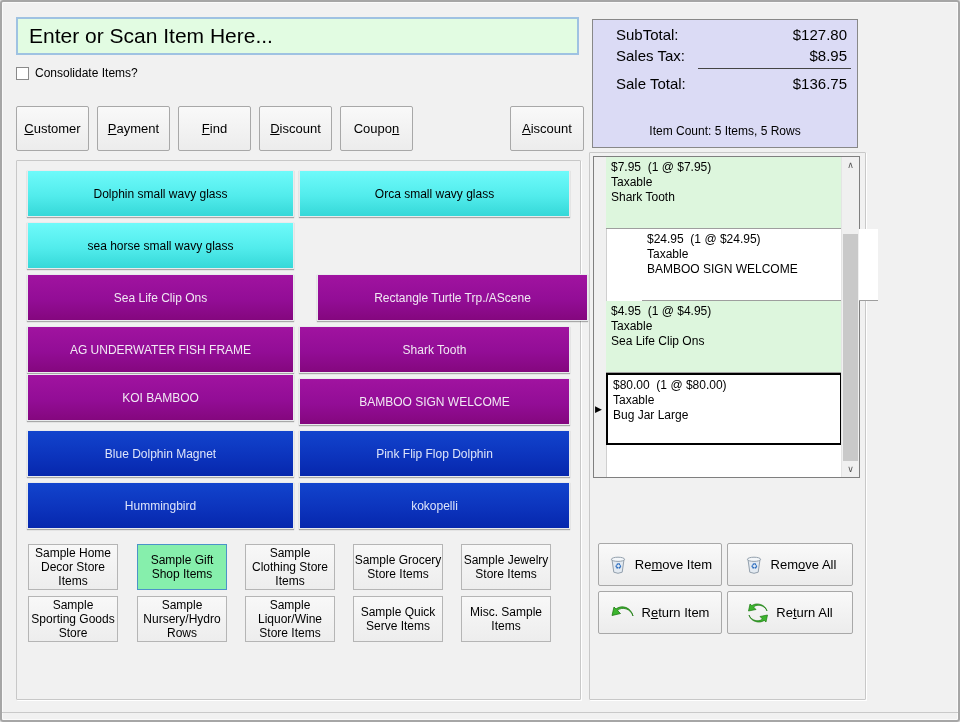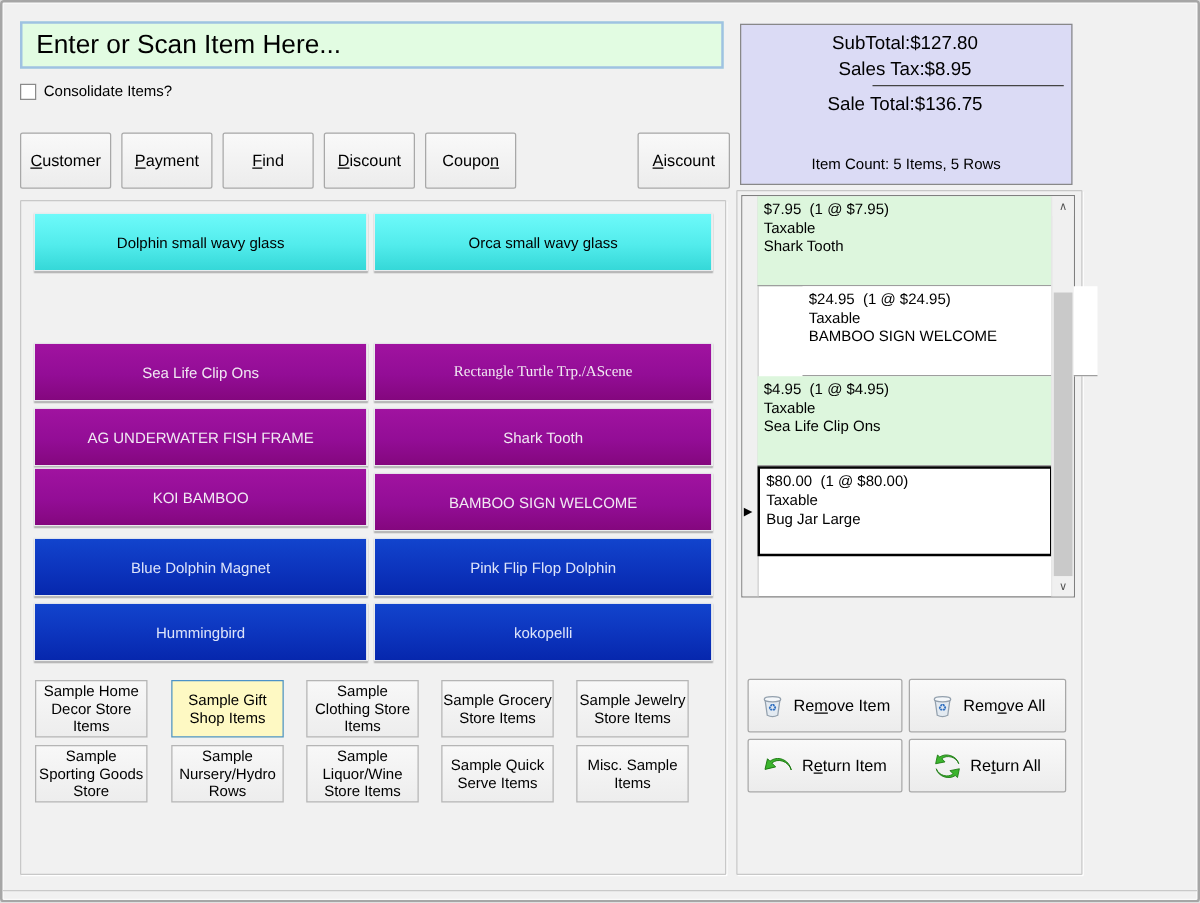--- a/index.html
+++ b/index.html
@@ -42,25 +42,25 @@
   .gbtn.cyan{background:linear-gradient(180deg,#6efafa 0%,#52ecec 55%,#35d8d8 100%);color:#000;}
   .gbtn.purple{background:linear-gradient(180deg,#a013a0 0%,#930d96 55%,#84077e 100%);color:#f1e9f3;}
   .gbtn.blue{background:linear-gradient(180deg,#1244cd 0%,#0c34bd 55%,#0627ad 100%);color:#dde4fa;}
 
   
   .cat{
     background:linear-gradient(180deg,#f8f8f8,#ededed);border:1px solid #b5b5b5;
     font-size:12px;line-height:14px;display:flex;align-items:center;justify-content:center;
     text-align:center;padding:0;cursor:default;
   }
-  .cat.selected{background:#fef9c3;border:1px solid #4c93c8;}
+  .cat.selected{background:#86efac;border:1px solid #4c93c8;}
 
   
   .totals{background:#dbdbf5;border:1px solid #888888;font-size:15px;}
-  .trow{display:flex;justify-content:center;padding:1px 10px 1px 8px;line-height:19px;}
+  .trow{display:flex;justify-content:space-between;padding:1px 10px 1px 23px;line-height:19px;}
   .tline{height:1px;background:#444;margin:2px 6px 4px 105px;}
   .tcount{text-align:center;font-size:12px;position:absolute;left:0;right:0;bottom:9px;}
 
   
   .rlist{background:#fff;border:1px solid #7f7f7f;}
   .gutter{position:absolute;left:0;top:0;bottom:0;width:12px;background:#f0f0f0;border-right:1px solid #cfcfcf;}
   .sel-arrow{position:absolute;left:1px;font-size:9px;color:#000;}
   .rrow{position:absolute;left:12px;width:236px;height:72px;box-sizing:border-box;
         padding:3px 5px;font-size:12px;line-height:15px;border-bottom:1px solid #9e9e9e;}
   .rrow div{white-space:pre;}
@@ -104,22 +104,23 @@
     <span><span>Coupo</span><span class="ak">n</span></span>
   </button>
   <button class="abs btn" style="left:510px;top:106px;width:74px;height:45px;">
     <span><span class="ak">A</span><span>iscount</span></span>
   </button>
 
   <div class="abs groupbox" style="left:16px;top:160px;width:565px;height:540px;"></div>
 
   <button class="abs gbtn cyan" style="left:27px;top:170px;width:267px;height:47px;">Dolphin small wavy glass</button>
   <button class="abs gbtn cyan" style="left:299px;top:170px;width:271px;height:47px;">Orca small wavy glass</button>
+  <button class="abs gbtn cyan" style="left:27px;top:222px;width:267px;height:47px;">sea horse small wavy glass</button>
   <button class="abs gbtn purple" style="left:27px;top:274px;width:267px;height:47px;">Sea Life Clip Ons</button>
-  <button class="abs gbtn purple" style="left:299px;top:274px;width:271px;height:47px;font-family:Liberation Serif, serif;">Rectangle Turtle Trp./AScene</button>
+  <button class="abs gbtn purple" style="left:317px;top:274px;width:271px;height:47px;">Rectangle Turtle Trp./AScene</button>
   <button class="abs gbtn purple" style="left:27px;top:326px;width:267px;height:47px;">AG UNDERWATER FISH FRAME</button>
   <button class="abs gbtn purple" style="left:299px;top:326px;width:271px;height:47px;">Shark Tooth</button>
   <button class="abs gbtn purple" style="left:27px;top:374px;width:267px;height:47px;">KOI BAMBOO</button>
   <button class="abs gbtn purple" style="left:299px;top:378px;width:271px;height:47px;">BAMBOO SIGN WELCOME</button>
   <button class="abs gbtn blue" style="left:27px;top:430px;width:267px;height:47px;">Blue Dolphin Magnet</button>
   <button class="abs gbtn blue" style="left:299px;top:430px;width:271px;height:47px;">Pink Flip Flop Dolphin</button>
   <button class="abs gbtn blue" style="left:27px;top:482px;width:267px;height:47px;">Hummingbird</button>
   <button class="abs gbtn blue" style="left:299px;top:482px;width:271px;height:47px;">kokopelli</button>
 
   <button class="abs cat" style="left:28px;top:544px;width:90px;height:46px;">Sample Home Decor Store Items</button>

